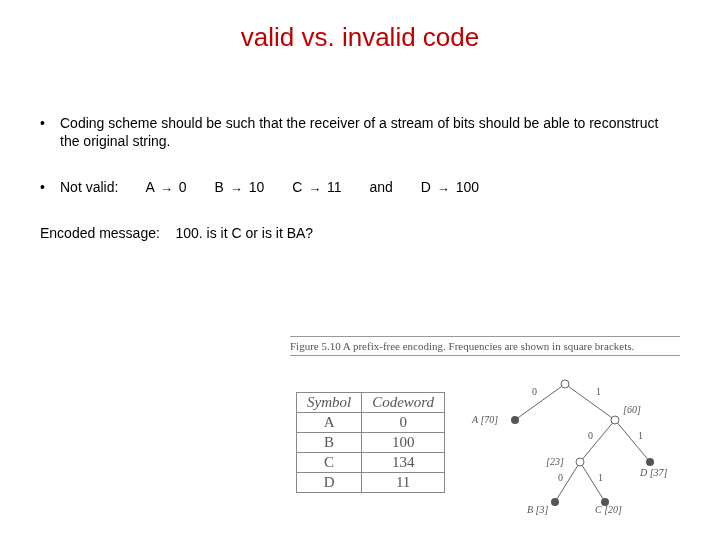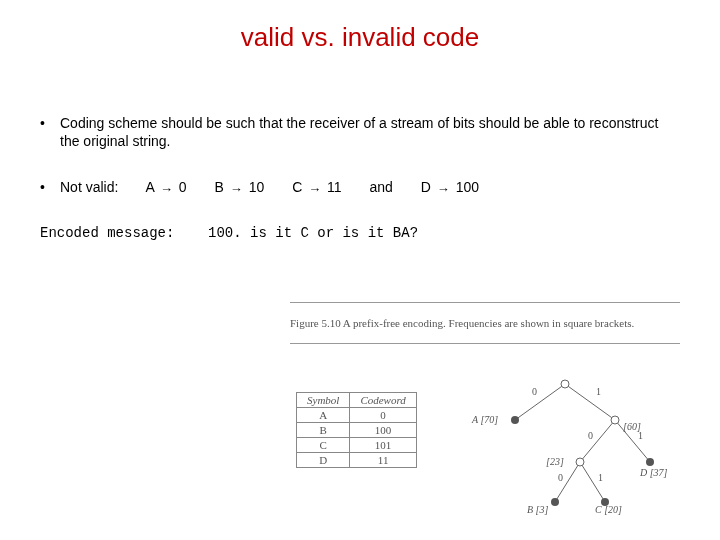--- a/index.html
+++ b/index.html
@@ -50,51 +50,50 @@
     white-space: nowrap;
     text-align: right;
   }
   .arrow {
     display: inline-block;
     padding: 0 2px;
     font-size: 13px;
   }
   .encoded {
     margin: 0 40px 0 40px;
-    font-family: Liberation Mono, monospace;
   }
 
   
   .figure-area {
     position: absolute;
     right: 40px;
     bottom: 40px;
     width: 390px;
     font-family: "Times New Roman", Times, serif;
     color: #555;
     font-size: 11px;
   }
   .figure-caption {
     border-top: 1px solid #999;
     border-bottom: 1px solid #999;
-    padding: 14px 0;
-    margin-bottom: 28px;
+    padding: 3px 0;
+    margin-bottom: 16px;
     color: #555;
   }
   .figure-body {
     position: relative;
     height: 150px;
   }
   
   .cw-table {
     position: absolute;
     left: 6px;
     top: 20px;
     border-collapse: collapse;
-    font-size: 11px;
+    font-size: 15px;
     color: #555;
     border-radius: 20px;
   }
   .cw-table th, .cw-table td {
     border: 1px solid #888;
     padding: 1px 10px;
     text-align: center;
     font-weight: normal;
   }
   .cw-table th {
@@ -190,21 +189,21 @@
         <tr>
               <td>A</td>
               <td>0</td>
             </tr>
         <tr>
               <td>B</td>
               <td>100</td>
             </tr>
         <tr>
               <td>C</td>
-              <td>101</td>
+              <td>134</td>
             </tr>
         <tr>
               <td>D</td>
               <td>11</td>
             </tr>
       </tbody>
         </table>
 
       <div class="tree">
         <svg width="210" height="150">
@@ -228,21 +227,21 @@
         </svg>
 
         <span class="tl v" style="left:72px;  top:14px;">0</span>
         <span class="tl v" style="left:136px; top:14px;">1</span>
         <span class="tl v" style="left:128px; top:58px;">0</span>
         <span class="tl v" style="left:178px; top:58px;">1</span>
         <span class="tl v" style="left:98px;  top:100px;">0</span>
         <span class="tl v" style="left:138px; top:100px;">1</span>
 
         <span class="tl" style="left:12px;  top:42px;">A  [70]</span>
-        <span class="tl" style="left:163px; top:49px;">[60]</span>
+        <span class="tl" style="left:163px; top:32px;">[60]</span>
         <span class="tl" style="left:86px;  top:84px;">[23]</span>
         <span class="tl" style="left:180px; top:95px;">D  [37]</span>
         <span class="tl" style="left:67px;  top:132px;">B  [3]</span>
         <span class="tl" style="left:135px; top:132px;">C  [20]</span>
       </div>
     </div>
   </div>
 
 </div>
 

